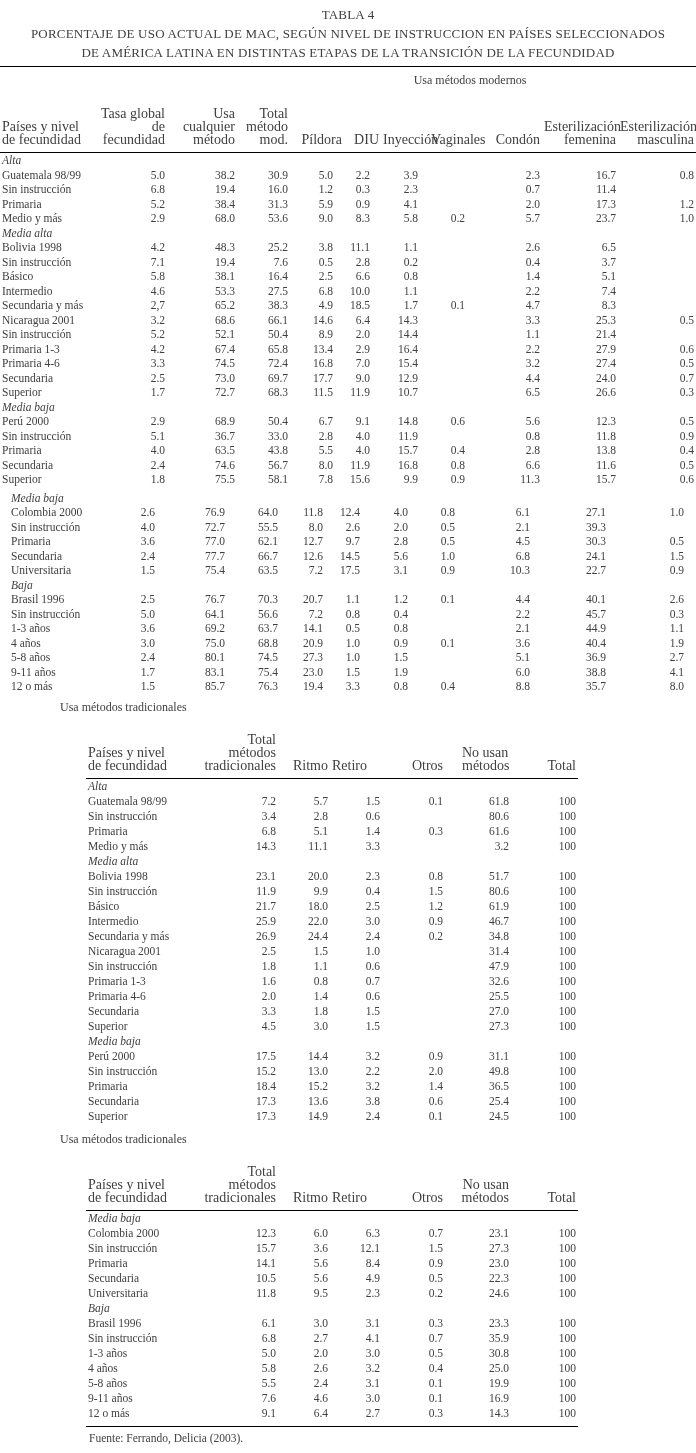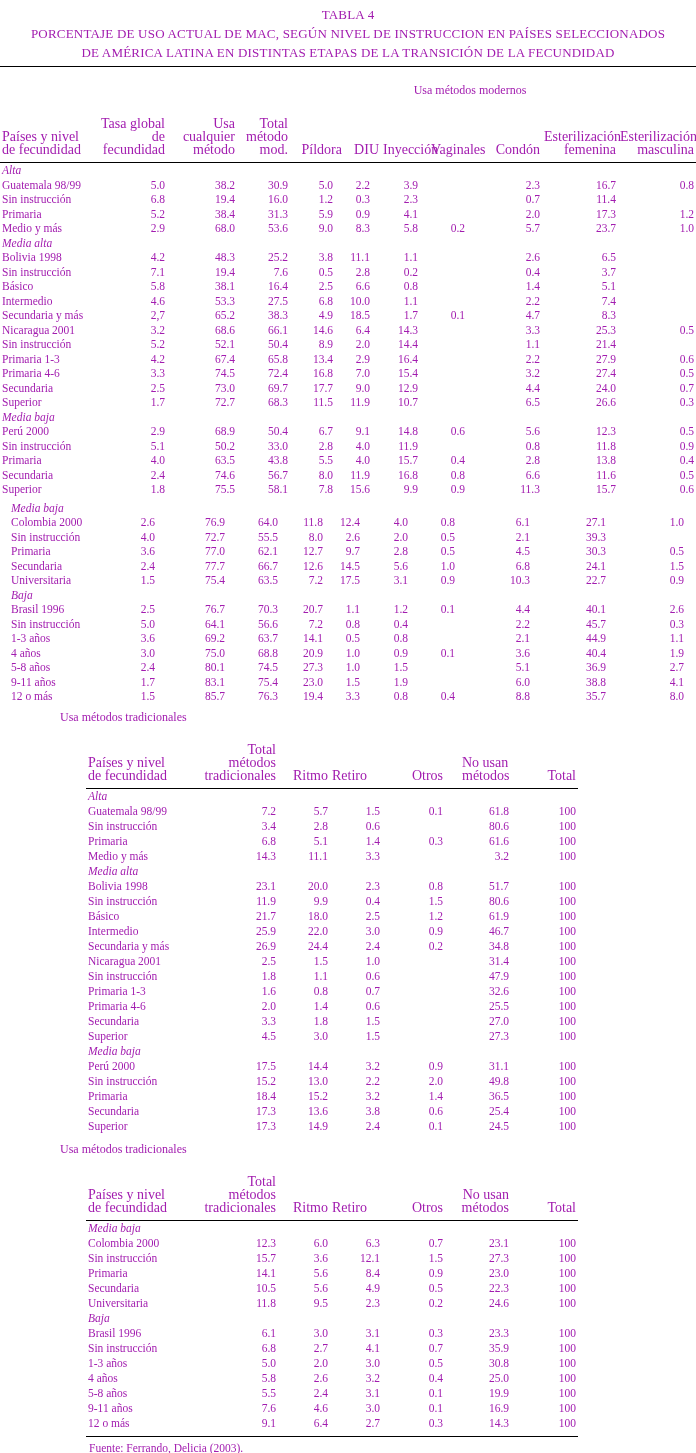--- a/index.html
+++ b/index.html
@@ -1,28 +1,28 @@
 <!DOCTYPE html>
 <html><head>
 <meta charset="utf-8">
 <style>
   html, body { margin: 0; padding: 0; background: #ffffff; }
   .page {
     position: relative;
     width: 696px;
     height: 1453px;
     background: #ffffff;
-    color: #a21caf;
+    color: #404040;
     font-family: "Liberation Serif", "DejaVu Serif", serif;
     overflow: hidden;
     box-sizing: border-box;
   }
   .title { text-align: center; padding-top: 5px; font-size: 13px; line-height: 19px; letter-spacing: .2px; }
   .toprule { margin-top: 4px; border-top: 1.4px solid #000; height: 0; }
-  .spanner { width: 340px; margin: 16px 0 4px 300px; text-align: center; font-size: 12px; line-height: 14px; }
+  .spanner { width: 340px; margin: 6px 0 4px 300px; text-align: center; font-size: 12px; line-height: 14px; }
   .subheading { width: 510px; margin: 6px 0 2px 60px; font-size: 12px; line-height: 14px; }
   .subheading.second { margin-top: 8px; }
 
   table { border-collapse: collapse; table-layout: fixed; }
   .t1 { width: 696px; }
   .t23 { width: 492px; margin-left: 86px; }
   .t3 { border-bottom: 1.4px solid #000; }
 
   th {
     font-weight: normal; vertical-align: bottom; white-space: pre-line;
@@ -313,21 +313,21 @@
           <td class="num">9.1</td>
           <td class="num">14.8</td>
           <td class="num">0.6</td>
           <td class="num">5.6</td>
           <td class="num">12.3</td>
           <td class="num">0.5</td>
         </tr>
         <tr>
           <td class="stub">Sin instrucción</td>
           <td class="num">5.1</td>
-          <td class="num">50.2</td>
+          <td class="num">36.7</td>
           <td class="num">33.0</td>
           <td class="num">2.8</td>
           <td class="num">4.0</td>
           <td class="num">11.9</td>
           <td class="num"></td>
           <td class="num">0.8</td>
           <td class="num">11.8</td>
           <td class="num">0.9</td>
         </tr>
         <tr>

